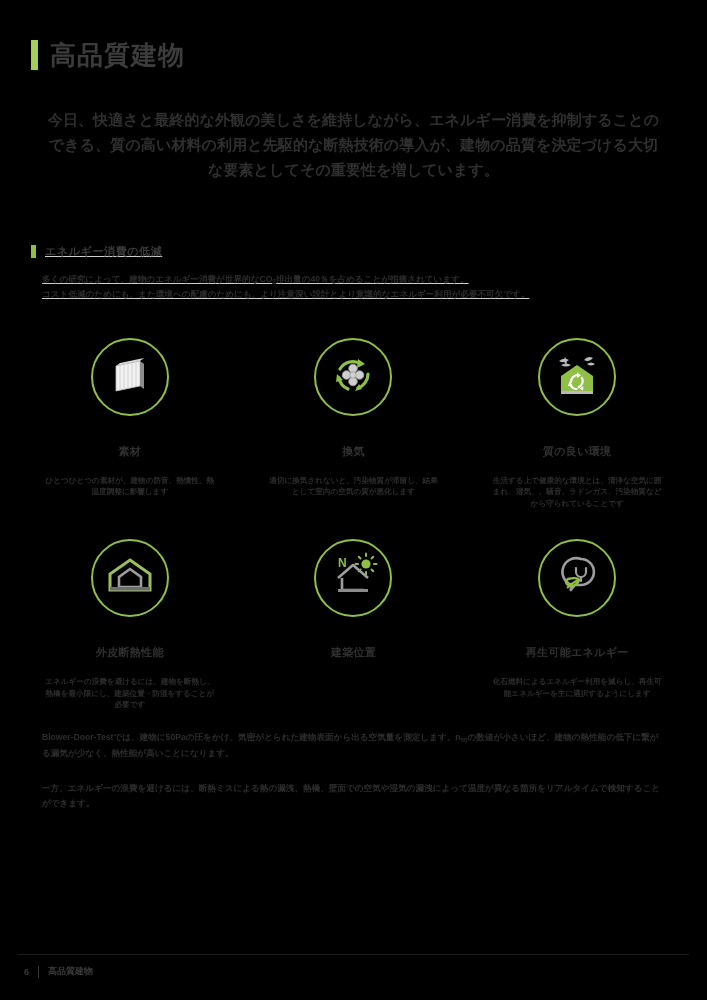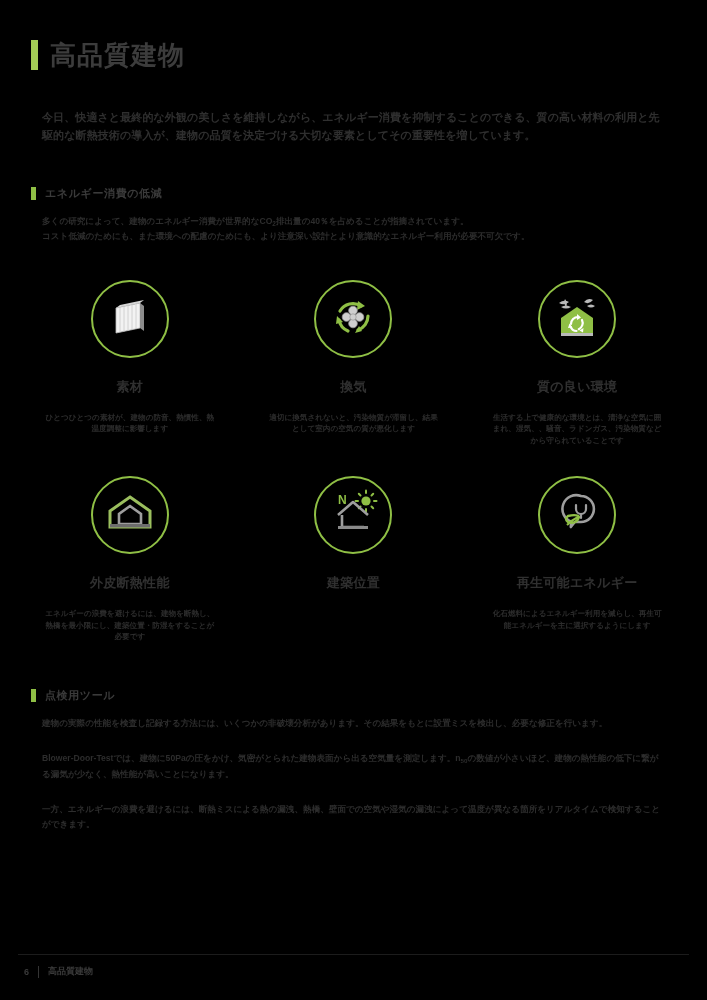--- a/index.html
+++ b/index.html
@@ -40,25 +40,26 @@
     font-size: 26px;
     font-weight: 700;
     color: #3c3c3c;
     letter-spacing: 1px;
     line-height: 1;
   }
 
   
   .intro {
     margin: 38px 42px 0 42px;
-    font-size: 11px;
+    font-size: 15px;
     font-weight: 700;
     line-height: 1.65;
     color: #2f2f2f;
     letter-spacing: 0.1px;
+    text-align: center;
   }
 
   
   .section-head {
     display: flex;
     align-items: center;
     gap: 9px;
     margin-left: 31px;
   }
   .section-head .accent-bar {
@@ -74,21 +75,21 @@
   }
   .section-body {
     margin: 13px 42px 0 42px;
     font-size: 8.6px;
     font-weight: 700;
     line-height: 1.72;
     color: #2d2d2d;
   }
   .section-body .sub { font-size: 6.4px; vertical-align: -2px; }
 
-  #sec-energy { margin-top: 42px; }
+  #sec-energy { margin-top: 62px; text-decoration: underline; }
   #sec-tools  { margin-top: 46px; }
 
   
   .icon-grid {
     margin: 36px 18px 0 18px;
     display: grid;
     grid-template-columns: repeat(3, 1fr);
     row-gap: 30px;
   }
   .icon-cell {
@@ -101,22 +102,22 @@
     width: 78px;
     height: 78px;
     border-radius: 50%;
     border: 2px solid #8fbf45;
     display: flex;
     align-items: center;
     justify-content: center;
     box-sizing: border-box;
   }
   .icon-caption-title {
-    margin-top: 20px;
-    font-size: 13px;
+    margin-top: 28px;
+    font-size: 11px;
     font-weight: 700;
     color: #303030;
     text-align: center;
     letter-spacing: 0.3px;
   }
   .icon-caption-body {
     margin-top: 16px;
     font-size: 7.6px;
     font-weight: 700;
     color: #2c2c2c;
@@ -319,27 +320,20 @@
             <path d="M14 35 q5 -5 11 -8" fill="none" stroke="#8fbf45" stroke-width="2"></path>
           </svg>
         </span>
       </div>
       <div class="icon-caption-title">再生可能エネルギー</div>
       <div class="icon-caption-body">化石燃料によるエネルギー利用を減らし、再生可能エネルギーを主に選択するようにします</div>
     </div>
 
   </div>
 
-  <div id="sec-tools">
-    <div class="section-head">
-      <div class="accent-bar"></div>
-      <div class="section-title">点検用ツール</div>
-    </div>
-    <div class="section-body">建物の実際の性能を検査し記録する方法には、いくつかの非破壊分析があります。その結果をもとに設置ミスを検出し、必要な修正を行います。</div>
-  </div>
 
   <div class="tool-par">
     <span>Blower-Door-Testでは、建物に50Paの圧をかけ、気密がとられた建物表面から出る空気量を測定します。n</span><span class="sub">50</span><span>の数値が小さいほど、建物の熱性能の低下に繋がる漏気が少なく、熱性能が高いことになります。</span>
   </div>
 
   <div class="tool-par">一方、エネルギーの浪費を避けるには、断熱ミスによる熱の漏洩、熱橋、壁面での空気や湿気の漏洩によって温度が異なる箇所をリアルタイムで検知することができます。</div>
 
   <div class="footer-rule"></div>
   <div class="footer">
     <span>6</span>

